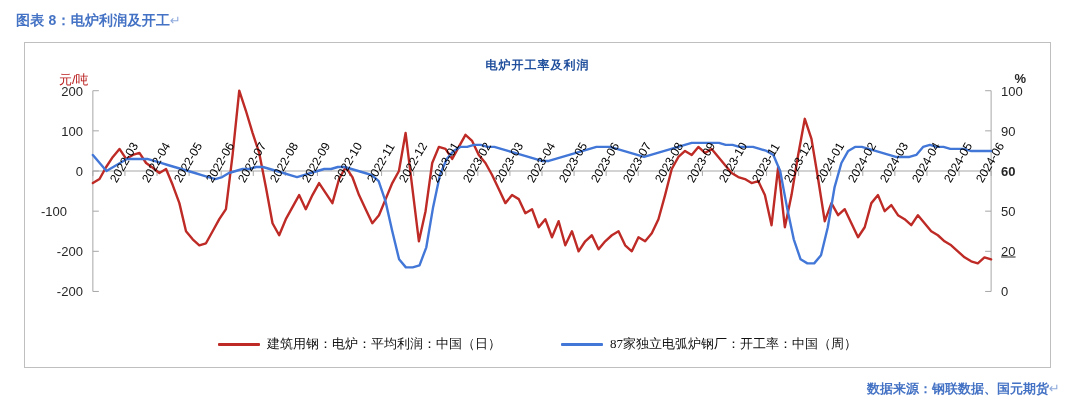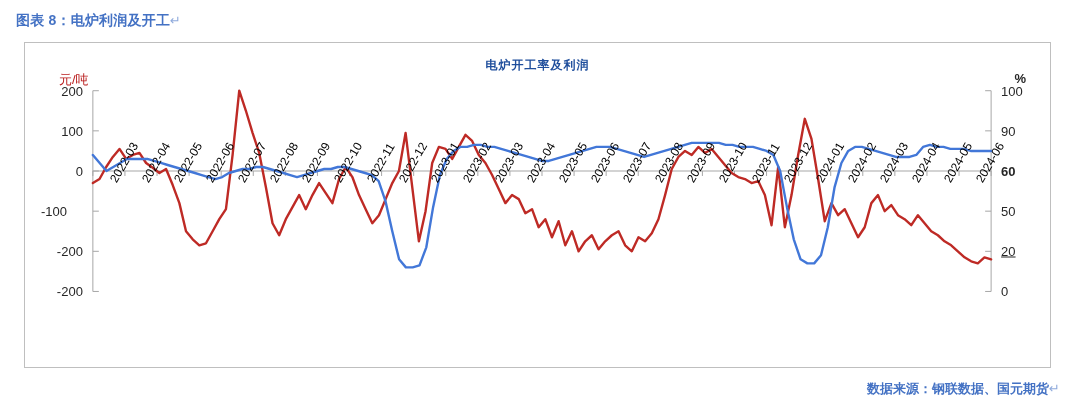--- a/index.html
+++ b/index.html
@@ -174,20 +174,30 @@
         <div class="xlab" style="left: 70.587%; top: 41.6564%;">2023-11</div>
         <div class="xlab" style="left: 73.7168%; top: 41.6564%;">2023-12</div>
         <div class="xlab" style="left: 76.8466%; top: 41.6564%;">2024-01</div>
         <div class="xlab" style="left: 79.9764%; top: 41.6564%;">2024-02</div>
         <div class="xlab" style="left: 83.1061%; top: 41.6564%;">2024-03</div>
         <div class="xlab" style="left: 86.2359%; top: 41.6564%;">2024-04</div>
         <div class="xlab" style="left: 89.3657%; top: 41.6564%;">2024-05</div>
         <div class="xlab" style="left: 92.4955%; top: 41.6564%;">2024-06</div>
       </div>
 
+    <div class="legend">
+      <div class="legend-item">
+        <span class="legend-swatch" id="sw0" style="background: rgb(190, 42, 37);"></span>
+        <span class="legend-text">建筑用钢：电炉：平均利润：中国（日）</span>
+      </div>
+      <div class="legend-item">
+        <span class="legend-swatch" id="sw1" style="background: rgb(66, 119, 216);"></span>
+        <span class="legend-text">87家独立电弧炉钢厂：开工率：中国（周）</span>
+      </div>
+    </div>
 
   </div>
 
   <div class="source">
     <span>数据来源：钢联数据、国元期货</span><span class="pilcrow">↵</span>
   </div>
 
 </div>
 
 </body></html>

